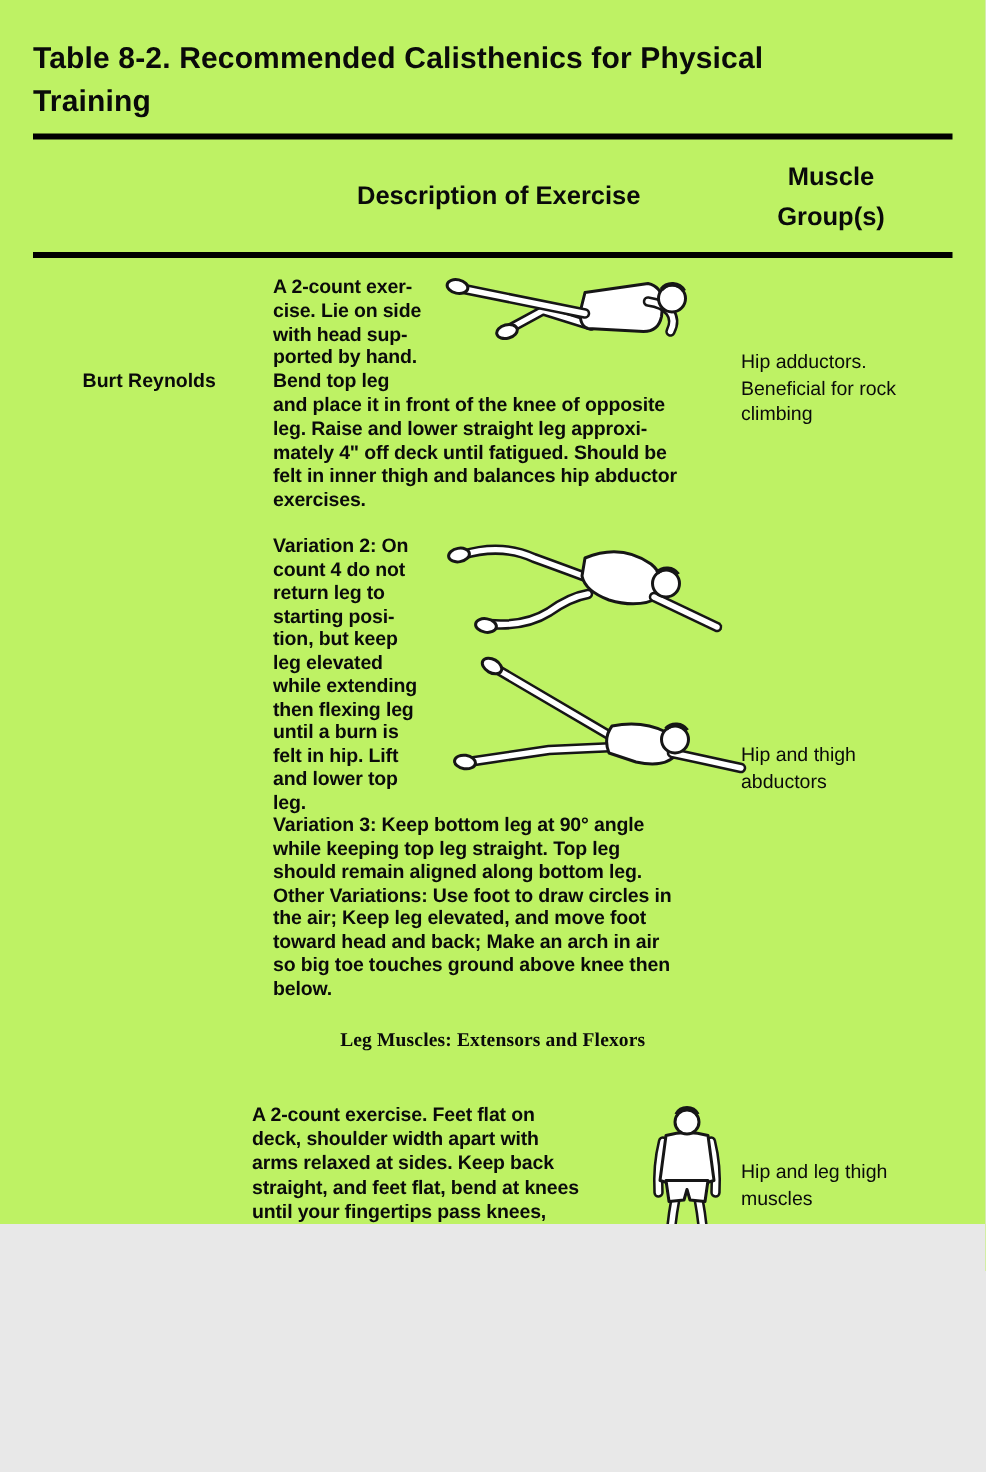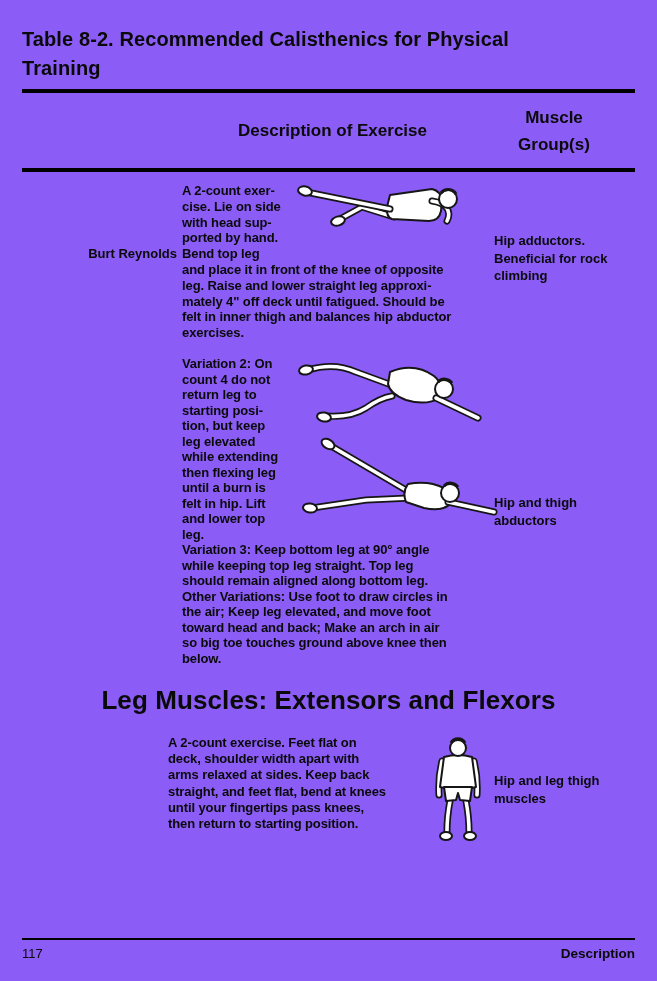--- a/index.html
+++ b/index.html
@@ -1,19 +1,19 @@
 <!DOCTYPE html>
 <html><head>
 <meta charset="utf-8">
 <style>
   html,body{margin:0;padding:0;background:#e8e8e8;}
   .page{
     position:relative;
-    width:657px;height:981px;
-    background:#8b5cf6;
+    width:657px;height:816px;
+    background:#bef264;
     font-family:"Liberation Sans", sans-serif;
     color:#0a0a0a;
     overflow:hidden;
   }
   .pre{white-space:pre;}
   .abs{position:absolute;}
   .title{
     left:22px;top:25px;width:610px;
     font-size:20px;line-height:29px;font-weight:bold;
     letter-spacing:.1px;
@@ -28,29 +28,29 @@
   }
   .name-col{left:22px;width:155px;}
   .desc-col{left:180px;width:305px;}
   .muscle-col{left:479px;width:150px;}
   .body-txt{
     font-size:13px;line-height:15.8px;font-weight:bold;
     letter-spacing:-0.1px;
   }
   .name-cell{
     font-size:13px;line-height:17px;font-weight:bold;
-    text-align:right;width:155px;left:22px;
+    text-align:center;width:155px;left:22px;
   }
   .muscle-cell{
-    font-size:13px;line-height:17.5px;font-weight:bold;
+    font-size:13px;line-height:17.5px;font-weight:normal;
     left:494px;width:150px;
   }
   .section-heading{
     left:0;top:685px;width:657px;text-align:center;
-    font-size:26px;font-weight:bold;letter-spacing:.1px;
+    font-size:13px;font-weight:bold;letter-spacing:.1px;font-family:Liberation Serif, serif;
   }
   .footer-pagenum{left:22px;top:946px;font-size:13px;font-weight:normal;}
   .footer-chapter{right:22px;top:946px;font-size:13.5px;font-weight:bold;}
   
   .to{stroke:#161616;stroke-width:7;fill:none;stroke-linecap:round;stroke-linejoin:round;}
   .ti{stroke:#ffffff;stroke-width:3.6;fill:none;stroke-linecap:round;stroke-linejoin:round;}
   .sh{fill:#ffffff;stroke:#161616;stroke-width:2;stroke-linejoin:round;}
   .hair{stroke:#161616;stroke-width:3;fill:none;}
 </style>
 </head>

